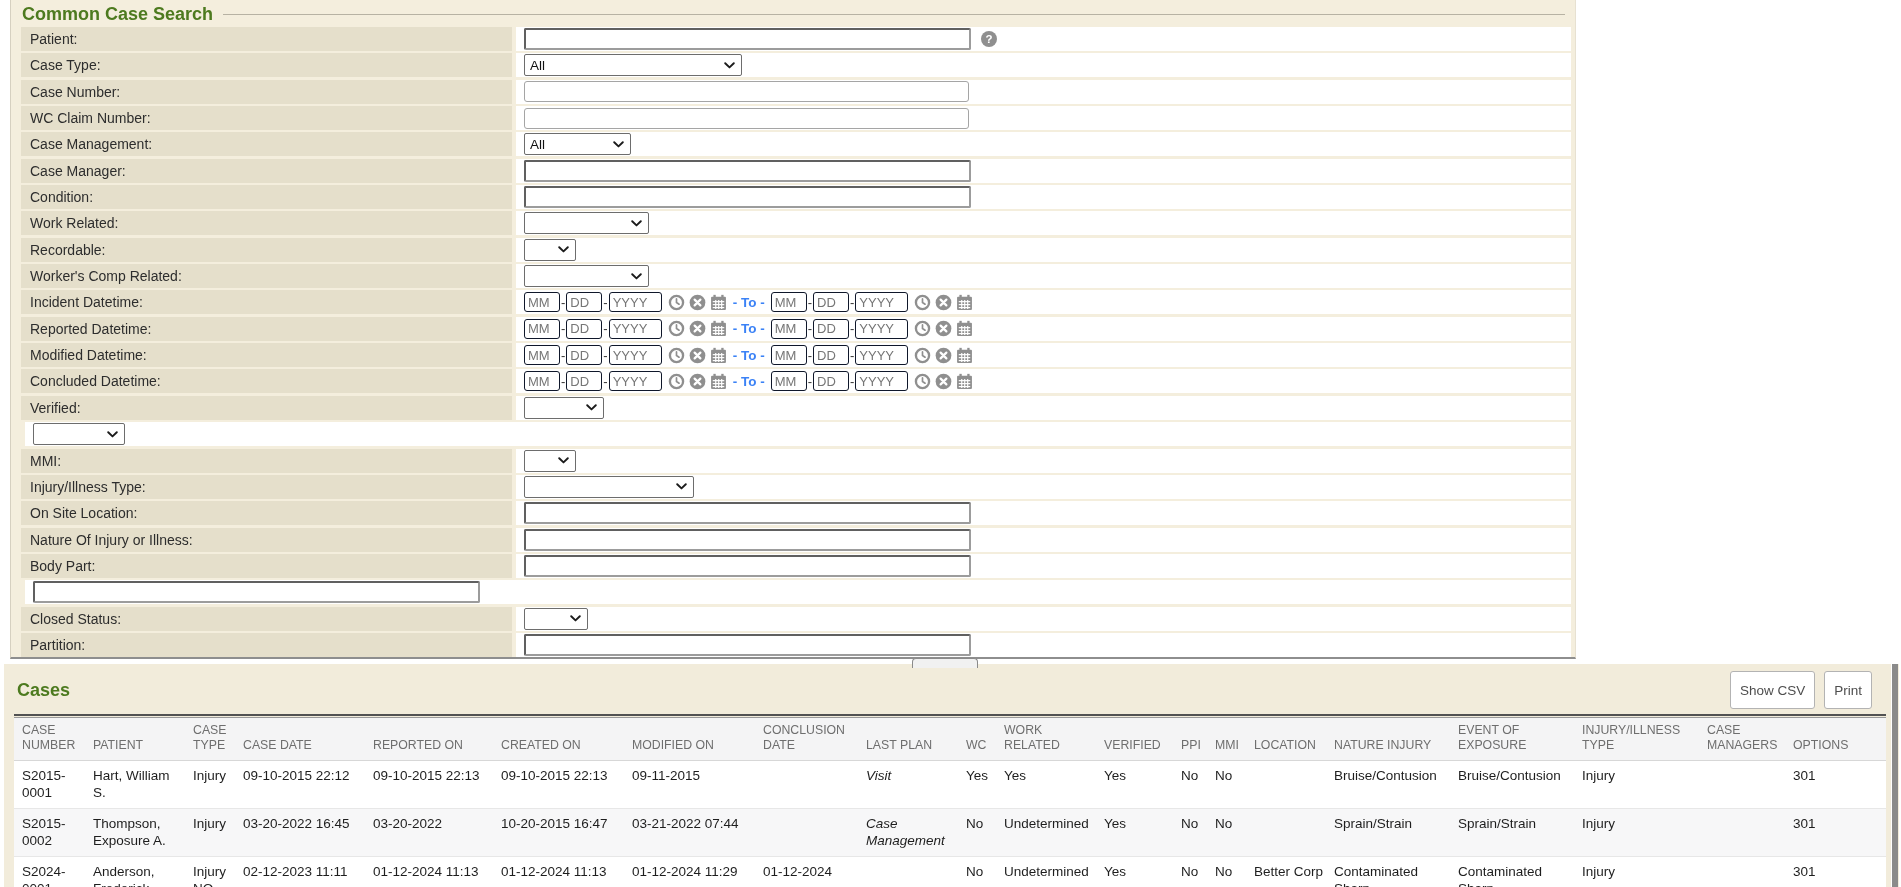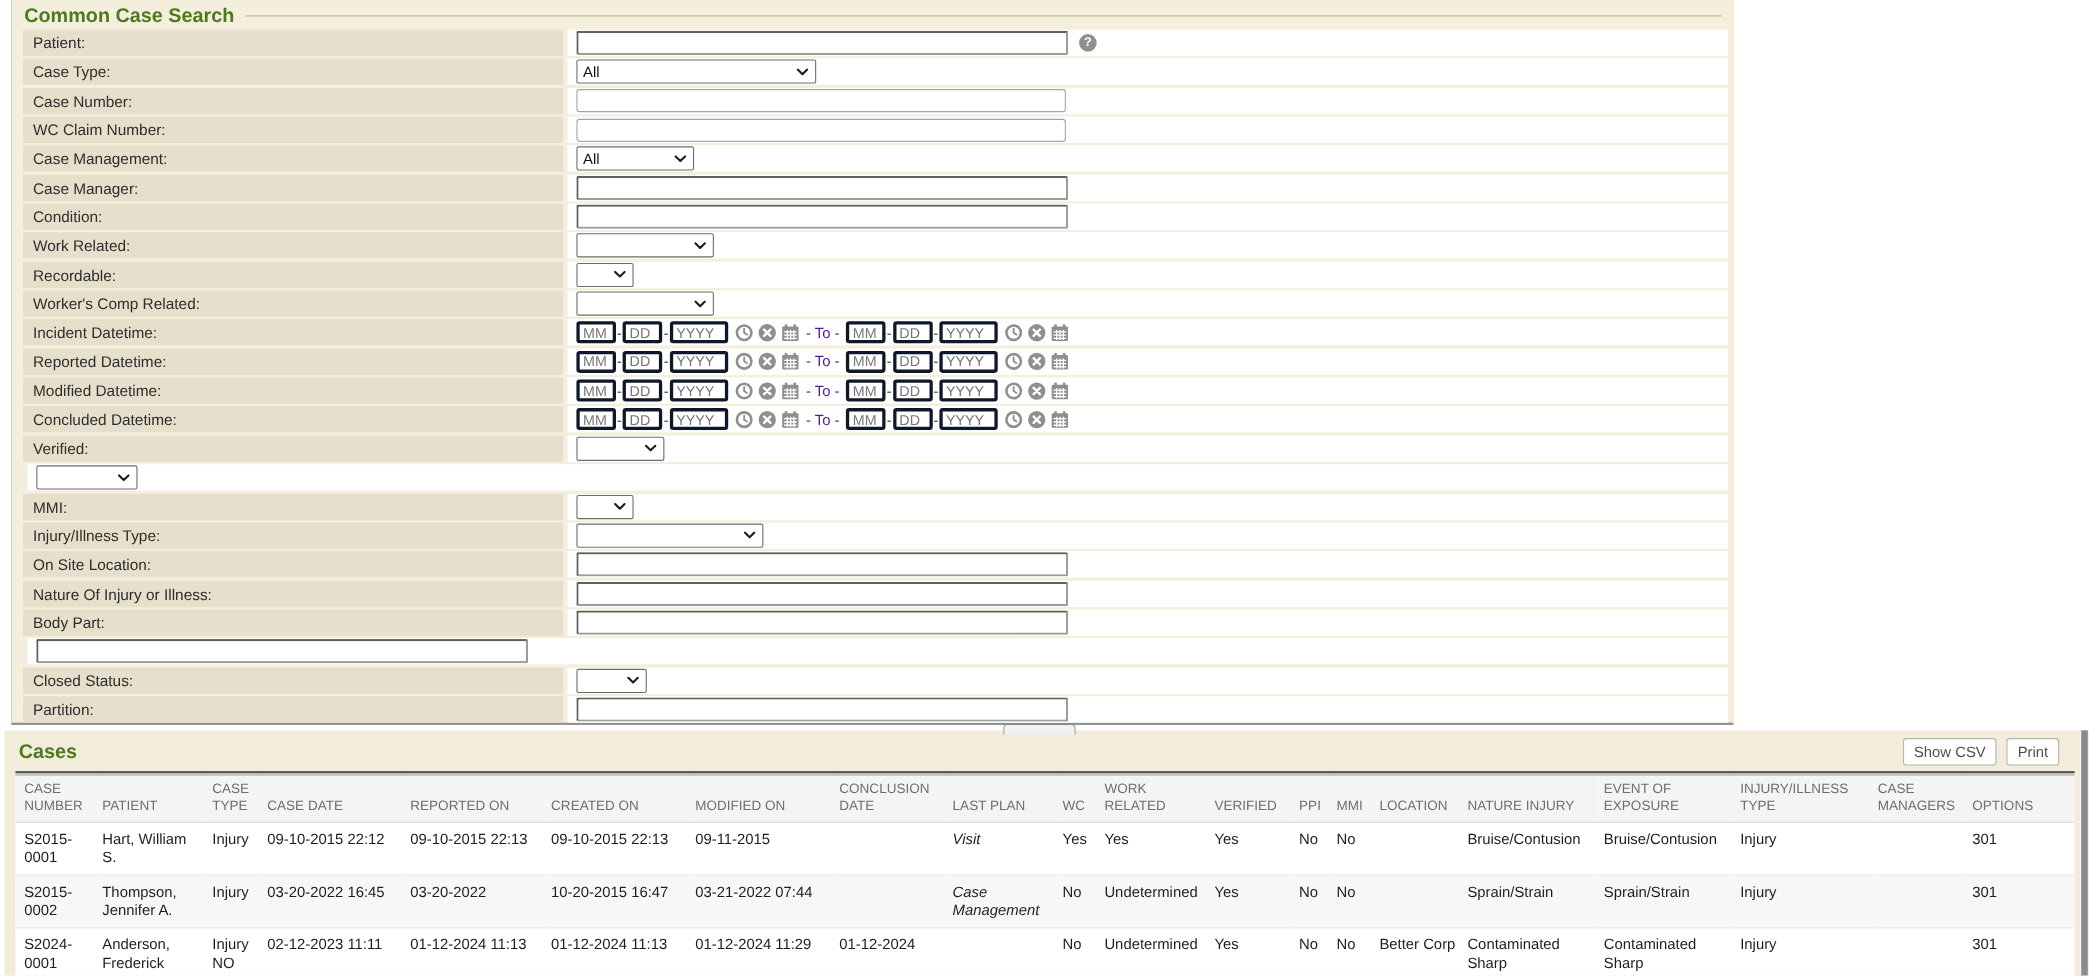--- a/index.html
+++ b/index.html
@@ -36,30 +36,30 @@
   
   .sel{
     box-sizing:border-box;height:22px;border:1px solid #6d6d6d;border-radius:2px;
     background:#fff;display:flex;align-items:center;justify-content:space-between;
     padding:0 6px 0 5px;font-size:13.5px;color:#111;cursor:default;
   }
   .sel .chev{flex:0 0 auto;margin-left:6px;}
   
   .dgroup{display:flex;align-items:center;}
   .di{
-    box-sizing:border-box;width:36px;height:20px;border:3px solid #0f172a;border-radius:3px;
+    box-sizing:border-box;width:36px;height:20px;border:1px solid #0f172a;border-radius:3px;
     padding:0 3px;font-size:13px;color:#111;outline:none;
     font-family:"Liberation Sans", sans-serif;
   }
   .di.year{width:53px;}
   .di::placeholder{color:#767676;opacity:1;}
   .dsep{margin:0 1px;color:#333;font-size:13px;}
   .dticon{width:17px;height:17px;margin-left:4px;display:block;cursor:pointer;}
   .dticon:first-of-type{margin-left:6px;}
-  .tolabel{margin:0 6px;font-size:13.5px;color:#4c1d95;white-space:pre;}
+  .tolabel{margin:0 6px;font-size:13.5px;color:#3b82f6;white-space:pre;font-weight:bold;}
   .help{
     width:16px;height:16px;border-radius:50%;background:#8f8f8f;color:#fff;
     font-weight:bold;font-size:11.5px;display:flex;align-items:center;justify-content:center;
     margin-left:10px;cursor:pointer;user-select:none;
   }
   
   .partial-btn{
     position:absolute;left:912px;top:658px;width:66px;height:10px;
     background:#f1f1f1;border:1px solid #8a8a8a;border-bottom:none;
     border-radius:4px 4px 0 0;box-sizing:border-box;z-index:3;
@@ -67,21 +67,21 @@
   
   .cases-panel{
     position:absolute;left:4px;top:664px;width:1895px;height:223px;
     background:#f2ecdb;box-sizing:border-box;z-index:2;
   }
   .cases-head{display:flex;justify-content:space-between;align-items:center;padding:7px 27px 5px 13px;}
   .cases-title{color:#4d7a1f;font-weight:bold;font-size:18px;}
   .cases-buttons{display:flex;gap:9px;}
   .btn{
     background:#fff;border:1px solid #b3b3b3;border-radius:3px;color:#4e4e4e;
-    font-size:13.5px;padding:2px 9px;height:25px;box-sizing:border-box;
+    font-size:13.5px;padding:2px 9px;height:38px;box-sizing:border-box;
     font-family:"Liberation Sans", sans-serif;cursor:pointer;
   }
   .tbl-wrap{margin:0 13px 0 10px;border-top:2px solid #525252;padding-top:1px;}
   table.cases{
     width:1872px;border-collapse:collapse;table-layout:fixed;
     font-size:13.5px;color:#1e1e1e;background:#fff;
   }
   table.cases thead th{
     background:#f4f4f5;color:#6e6e6e;font-weight:normal;font-size:12.3px;
     text-align:left;vertical-align:bottom;padding:5px 6px 6px 4px;
@@ -605,21 +605,21 @@
             <td>No</td>
             <td></td>
             <td>Bruise/Contusion</td>
             <td>Bruise/Contusion</td>
             <td>Injury</td>
             <td></td>
             <td>301</td>
           </tr>
           <tr>
             <td>S2015-0002</td>
-            <td>Thompson, Jennifer A.</td>
+            <td>Thompson, Exposure A.</td>
             <td>Injury</td>
             <td>03-20-2022 16:45</td>
             <td>03-20-2022</td>
             <td>10-20-2015 16:47</td>
             <td>03-21-2022 07:44</td>
             <td></td>
             <td class="italic">Case Management</td>
             <td>No</td>
             <td>Undetermined</td>
             <td>Yes</td>

